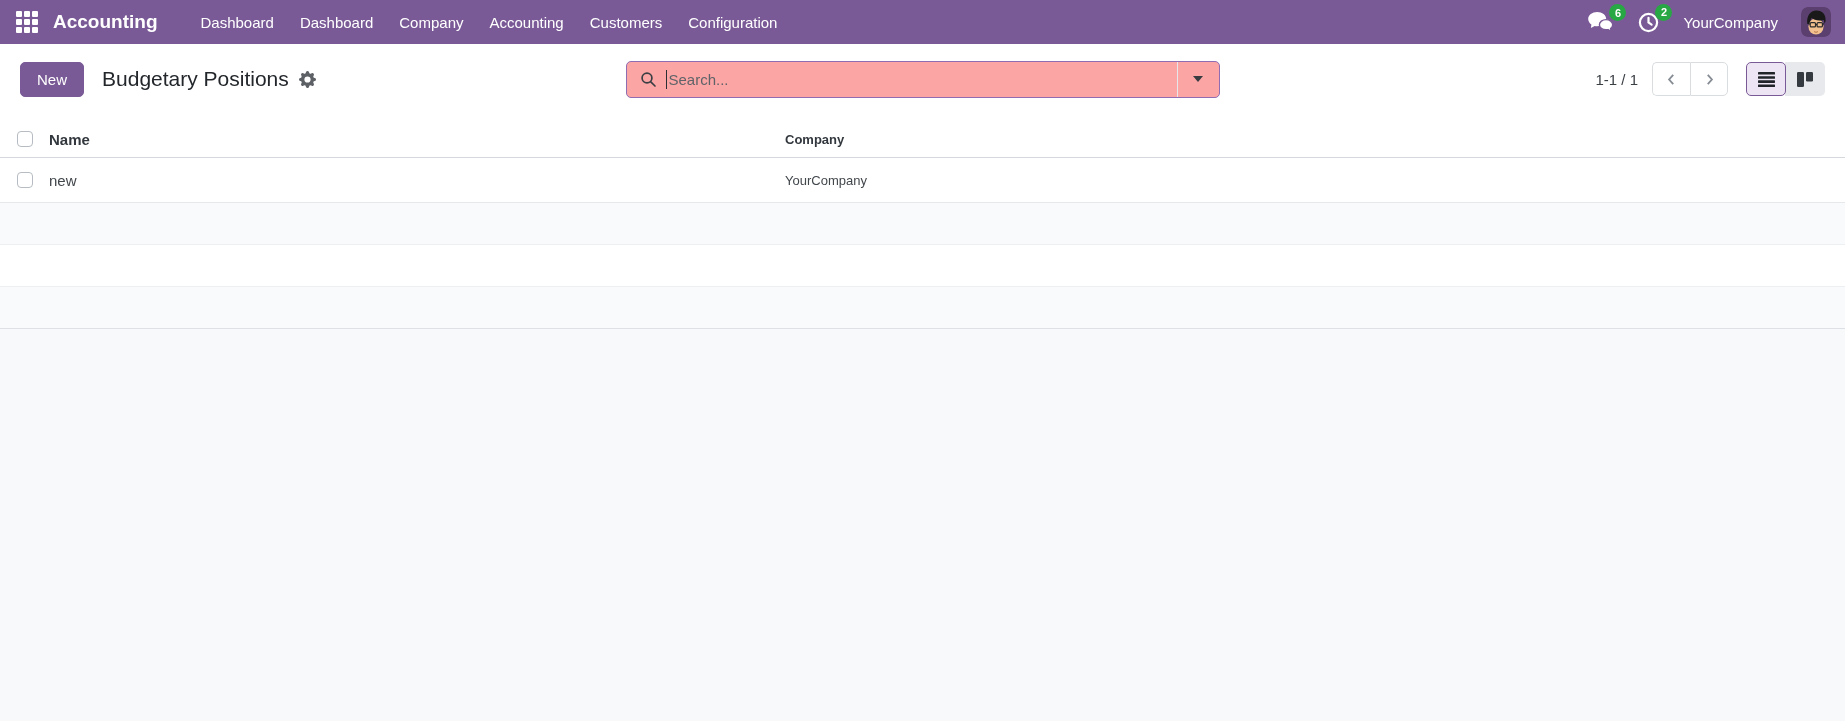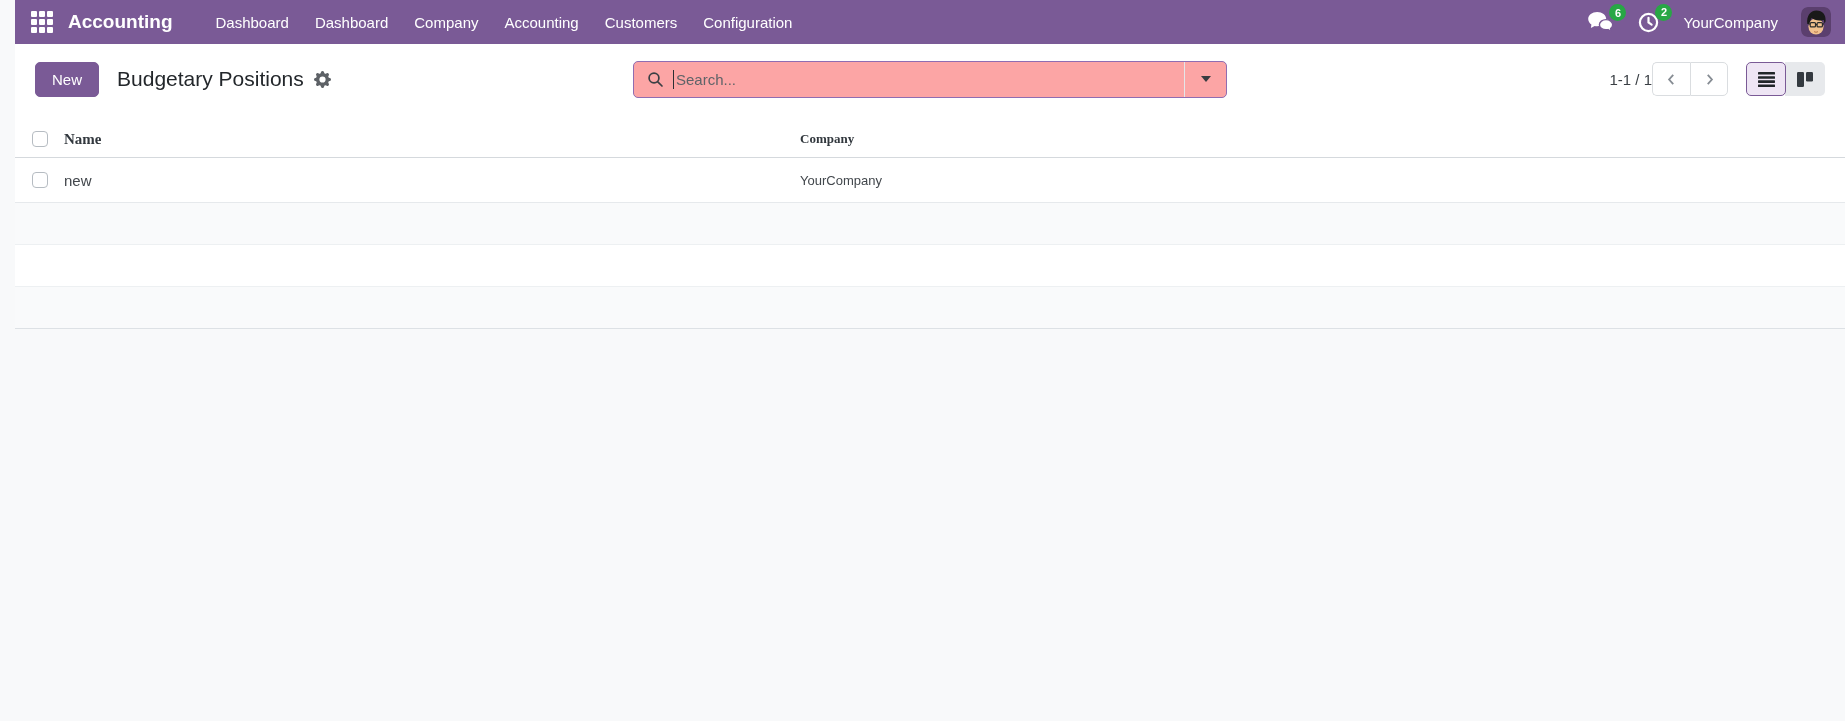--- a/index.html
+++ b/index.html
@@ -3,21 +3,21 @@
 <meta charset="utf-8">
 <style>
   * { margin:0; padding:0; box-sizing:border-box; }
   html,body { width:1845px; height:721px; }
   body {
     font-family:"Liberation Sans", sans-serif;
     background:#f8f9fa;
     overflow:hidden;
     color:#32383e;
   }
-  .screen { width:1845px; height:646px; position:relative;padding-left:15px; }
+  .screen { width:1845px; height:646px; position:relative; }
 
   
   .topbar {
     height:44px; background:#7a5a96;
     display:flex; align-items:center;
     padding:0 14px;
     color:#fff;
   }
   .apps-btn {
     width:26px; height:26px;
@@ -78,21 +78,21 @@
     width:42px; height:100%; border-left:1px solid #e4e6e9;
     display:flex; align-items:center; justify-content:center; cursor:pointer;
   }
   .caret-down {
     width:0; height:0;
     border-left:5.5px solid transparent; border-right:5.5px solid transparent;
     border-top:6.5px solid #383c41;
   }
 
   .cp-right { display:flex; align-items:center; justify-content:flex-end; }
-  .pager-info { font-size:15px; color:#3a3f44; white-space:nowrap; }
+  .pager-info { font-size:15px; color:#3a3f44; margin-right:14px; white-space:nowrap; }
   .pager-group { display:flex; margin-right:18px; }
   .pager-group button {
     width:38px; height:34px; background:#fff; border:1px solid #dadde0;
     display:flex; align-items:center; justify-content:center; cursor:pointer;
   }
   .pager-group button:first-child { border-radius:5px 0 0 5px; border-right:none; }
   .pager-group button:last-child { border-radius:0 5px 5px 0; }
   .switcher { display:flex; }
   .switcher button {
     width:40px; height:34px; display:flex; align-items:center; justify-content:center;
@@ -105,21 +105,21 @@
     background:#e7e9ec; border-color:#e7e9ec; border-radius:0 5px 5px 0; margin-left:-1px;
   }
 
   
   .listview { margin-top:7px; }
   .lrow { display:flex; align-items:center; width:100%; }
   .cell-check { width:49px; padding-left:17px; flex:none; display:flex; align-items:center; }
   .cell-name { width:736px; flex:none; font-size:15px; }
   .cell-company { flex:1; font-size:13px; }
   .thead { height:37px; border-bottom:1px solid #d5d9dd; }
-  .thead .cell-name, .thead .cell-company { font-weight:bold; color:#32383e;font-family:Liberation Serif, serif; }
+  .thead .cell-name, .thead .cell-company { font-weight:bold; color:#32383e; }
   .trow { height:45px; border-bottom:1px solid #e6e9ec; color:#42474c; cursor:pointer; }
   .checkbox {
     width:16px; height:16px; border:1px solid #b6bcc2; border-radius:4px;
     background:#fff; display:inline-block; cursor:pointer;
   }
   .stripe { height:42px; border-bottom:1px solid #edf0f2; }
   .stripe.gray { background:#f9fafb; }
   .stripe.last { border-bottom:1px solid #dde1e5; }
 </style>
 </head>

